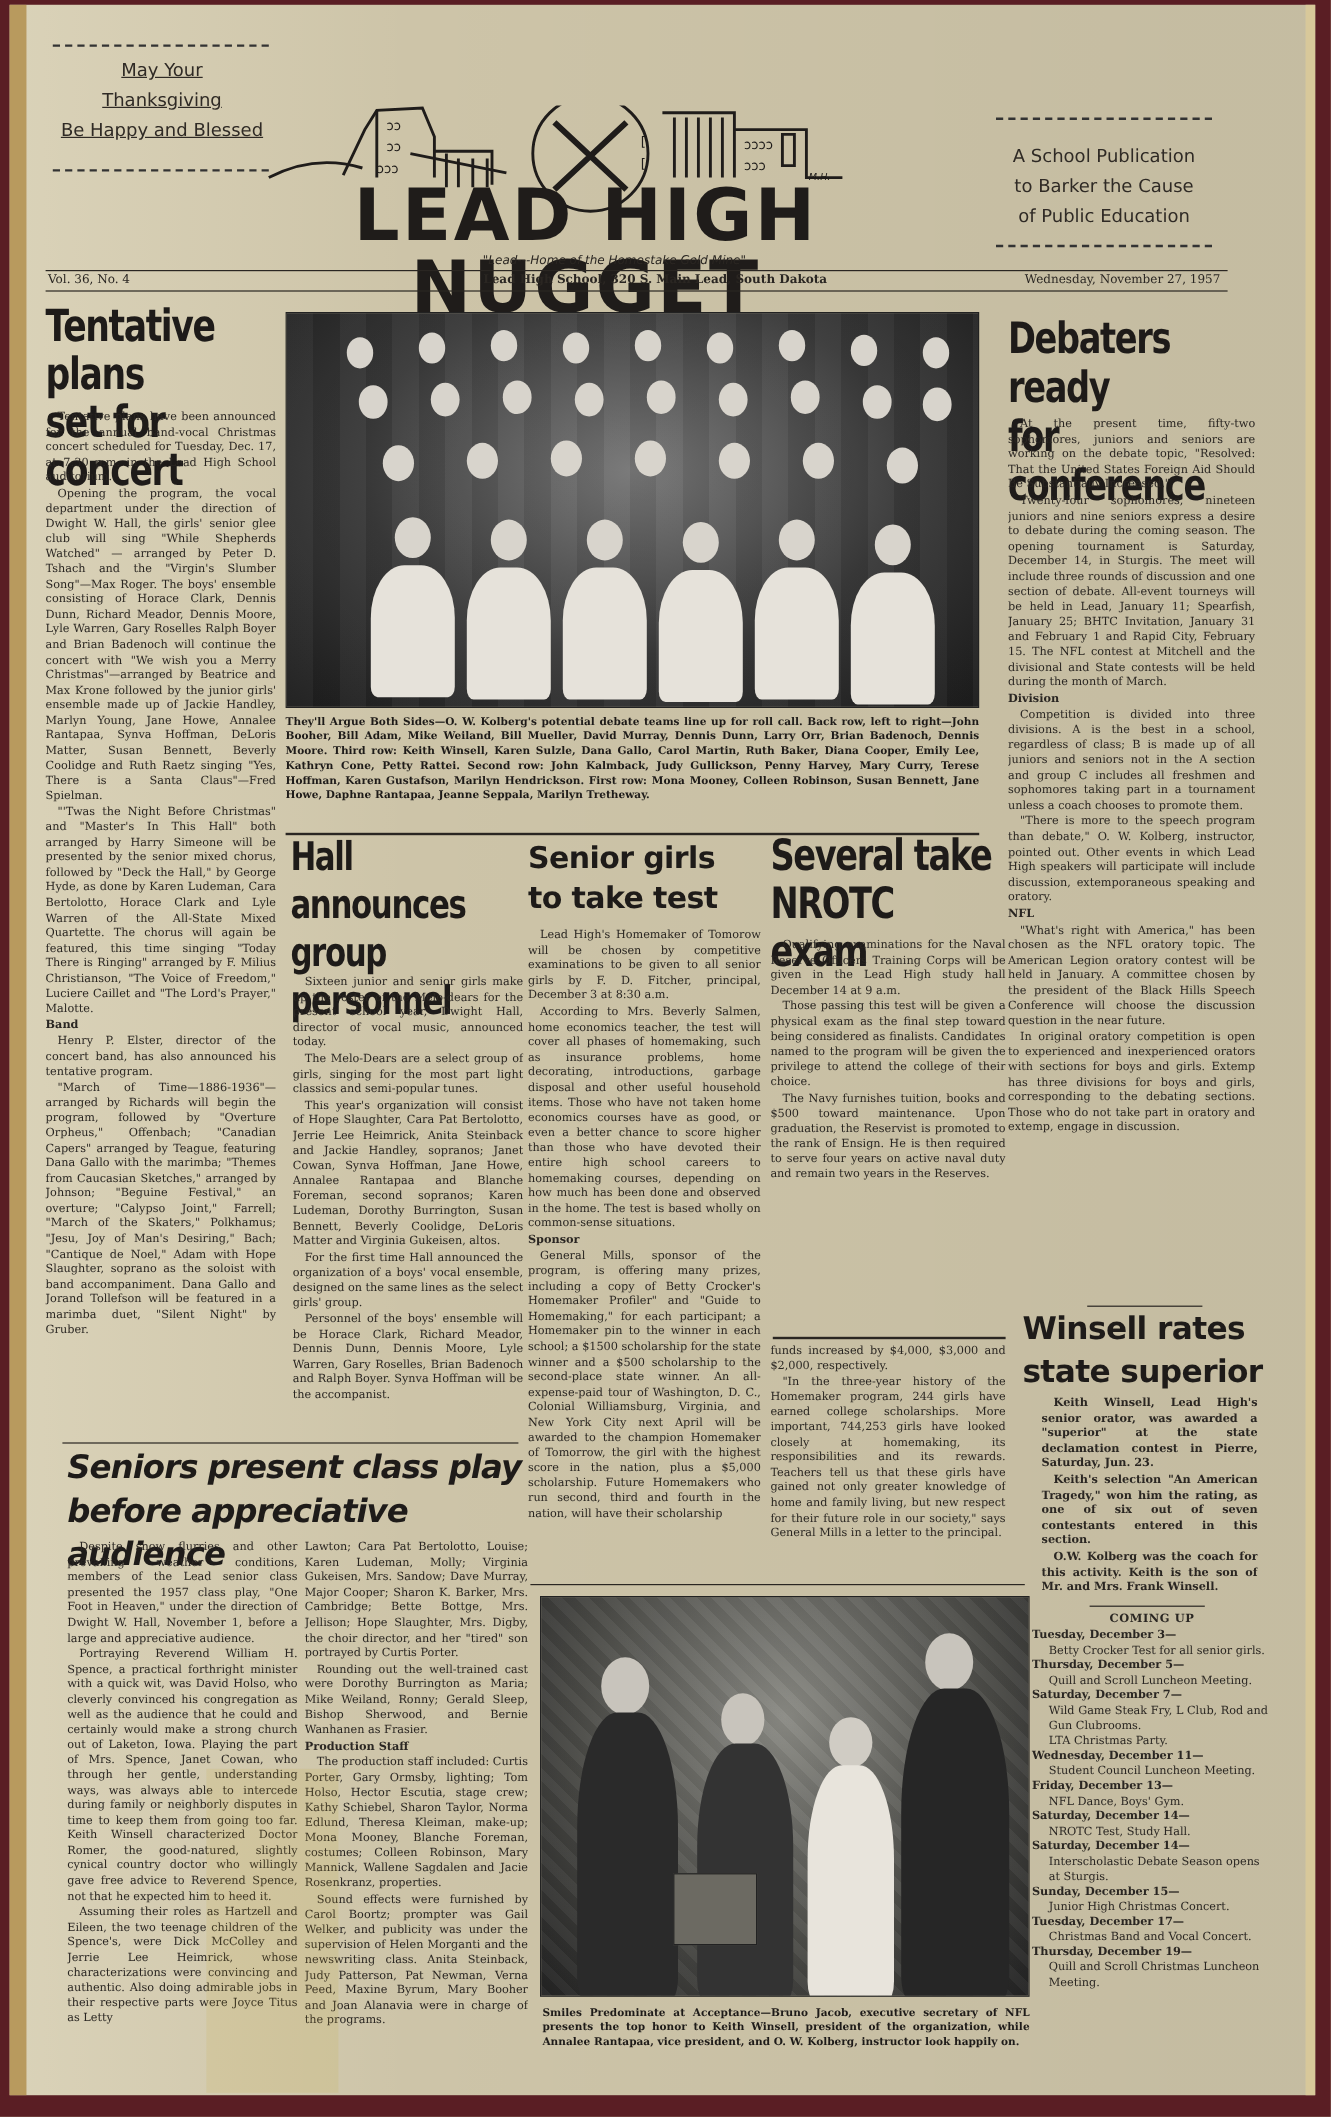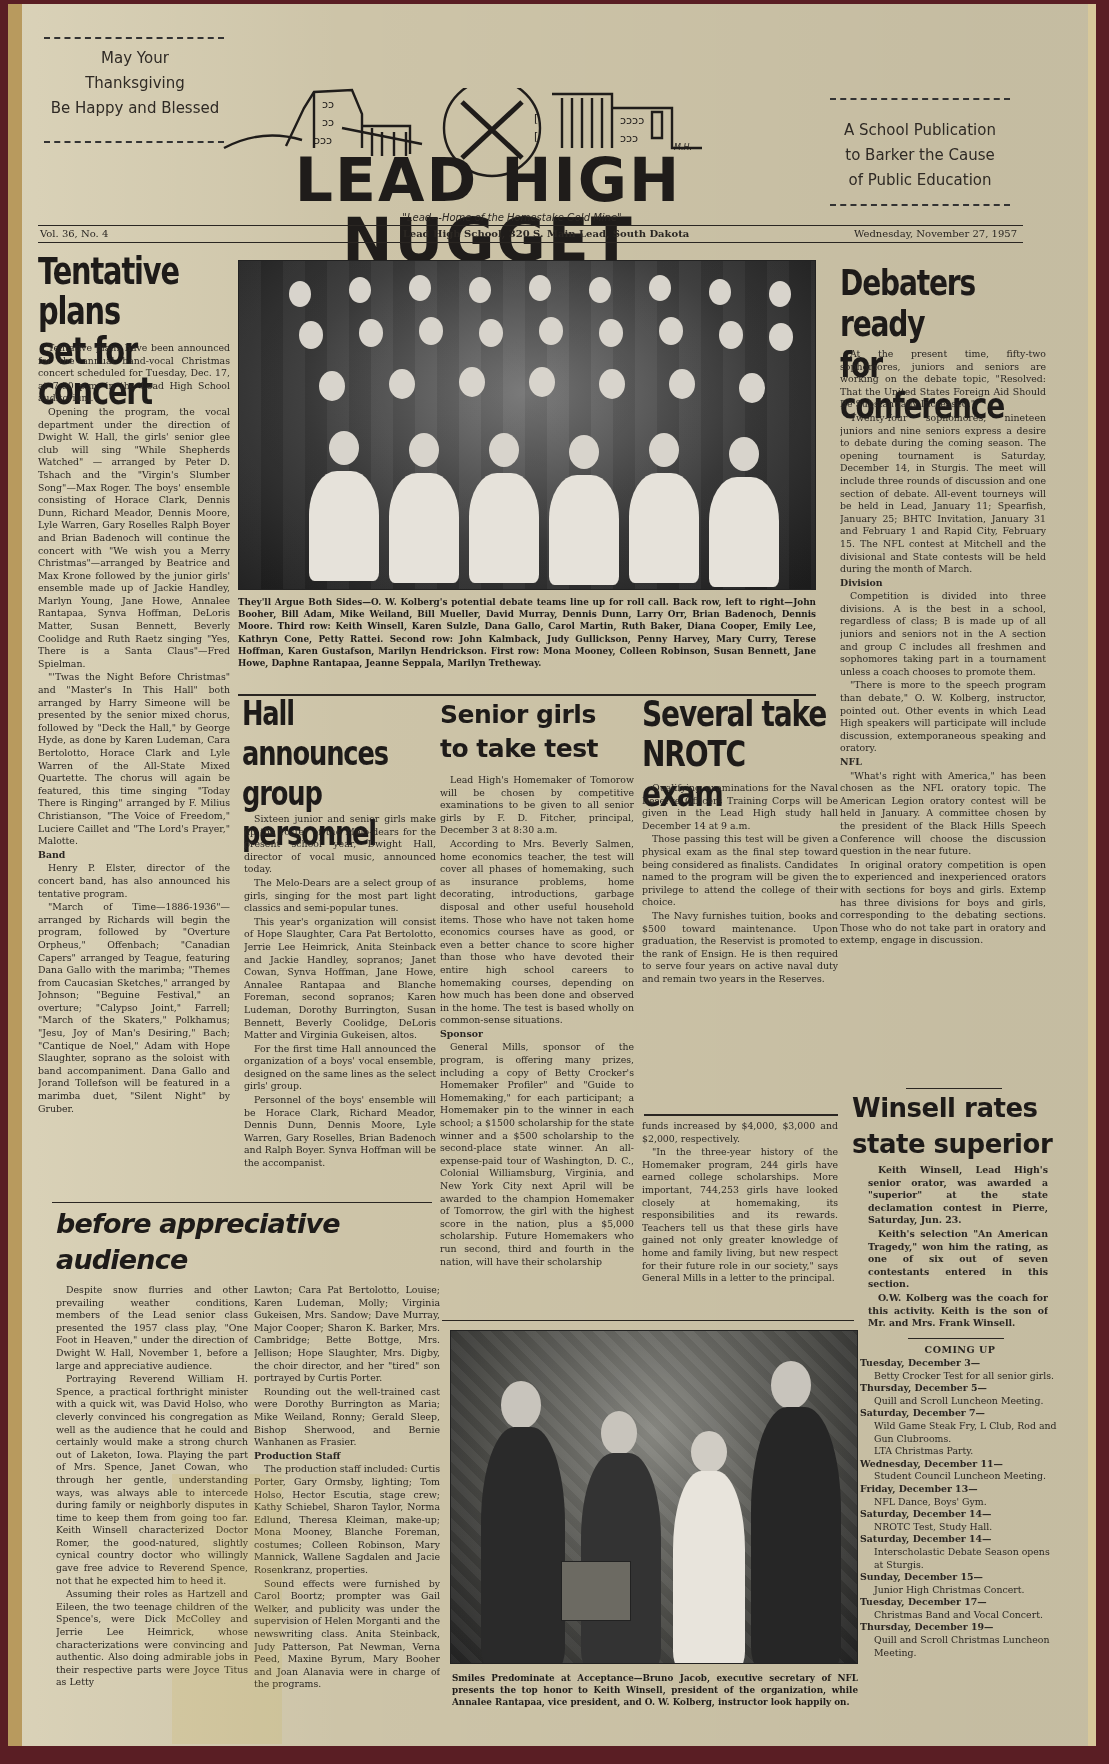--- a/index.html
+++ b/index.html
@@ -60,21 +60,21 @@
   .coming .day { font-weight: bold; font-size: 9.4px; line-height: 12.6px; }
   .coming .ev { font-size: 9.4px; line-height: 12.6px; padding-left: 14px; text-indent: 0; }
   .col-rule { border-top: 1px solid #2a2622; }
 </style>
 </head>
 <body>
 
 <div class="page">
 
   <div class="abs wavy" style="left:22px;top:33px;width:180px;"></div>
-  <div class="abs greet" style="left:18px;top:42px;width:190px;">
+  <div class="abs greet" style="left:18px;top:42px;width:190px;text-decoration:underline;">
     <div>May Your</div>
     <div>Thanksgiving</div>
     <div>Be Happy and Blessed</div>
   </div>
   <div class="abs wavy" style="left:22px;top:137px;width:180px;"></div>
 
   <svg class="abs" style="left:200px;top:84px;" width="540" height="90" viewBox="0 0 540 90">
     <g fill="none" stroke="#1f1c1a" stroke-width="2.4">
       <path d="M2 60 Q40 40 80 52"></path>
       <path d="M64 58 L82 20 L92 4 L130 2 L140 26 L140 60"></path>
@@ -263,20 +263,21 @@
         <div class="ev">Junior High Christmas Concert.</div>
         <div class="day">Tuesday, December 17—</div>
         <div class="ev">Christmas Band and Vocal Concert.</div>
         <div class="day">Thursday, December 19—</div>
         <div class="ev">Quill and Scroll Christmas Luncheon Meeting.</div>
       </div>
   </div>
 
   <div class="abs col-rule" style="left:30px;top:1198px;width:380px;"></div>
   <div class="abs hed" style="left:34px;top:1202px;font-size:27px;line-height:36px;width:400px;font-style:italic;letter-spacing:-0.8px;">
+    <div>Seniors present class play</div>
     <div>before appreciative audience</div>
   </div>
   <div class="abs body-text" style="left:34px;top:1280px;width:192px;height:460px;">
     <p>Despite snow flurries and other prevailing weather conditions, members of the Lead senior class presented the 1957 class play, "One Foot in Heaven," under the direction of Dwight W. Hall, November 1, before a large and appreciative audience.</p>
     <p>Portraying Reverend William H. Spence, a practical forthright minister with a quick wit, was David Holso, who cleverly convinced his congregation as well as the audience that he could and certainly would make a strong church out of Laketon, Iowa. Playing the part of Mrs. Spence, Janet Cowan, who through her gentle, understanding ways, was always able to intercede during family or neighborly disputes in time to keep them from going too far. Keith Winsell characterized Doctor Romer, the good-natured, slightly cynical country doctor who willingly gave free advice to Reverend Spence, not that he expected him to heed it.</p>
     <p>Assuming their roles as Hartzell and Eileen, the two teenage children of the Spence's, were Dick McColley and Jerrie Lee Heimrick, whose characterizations were convincing and authentic. Also doing admirable jobs in their respective parts were Joyce Titus as Letty</p>
   </div>
   <div class="abs body-text" style="left:232px;top:1280px;width:186px;height:460px;">
     <p style="text-indent:0">Lawton; Cara Pat Bertolotto, Louise; Karen Ludeman, Molly; Virginia Gukeisen, Mrs. Sandow; Dave Murray, Major Cooper; Sharon K. Barker, Mrs. Cambridge; Bette Bottge, Mrs. Jellison; Hope Slaughter, Mrs. Digby, the choir director, and her "tired" son portrayed by Curtis Porter.</p>
     <p>Rounding out the well-trained cast were Dorothy Burrington as Maria; Mike Weiland, Ronny; Gerald Sleep, Bishop Sherwood, and Bernie Wanhanen as Frasier.</p>

